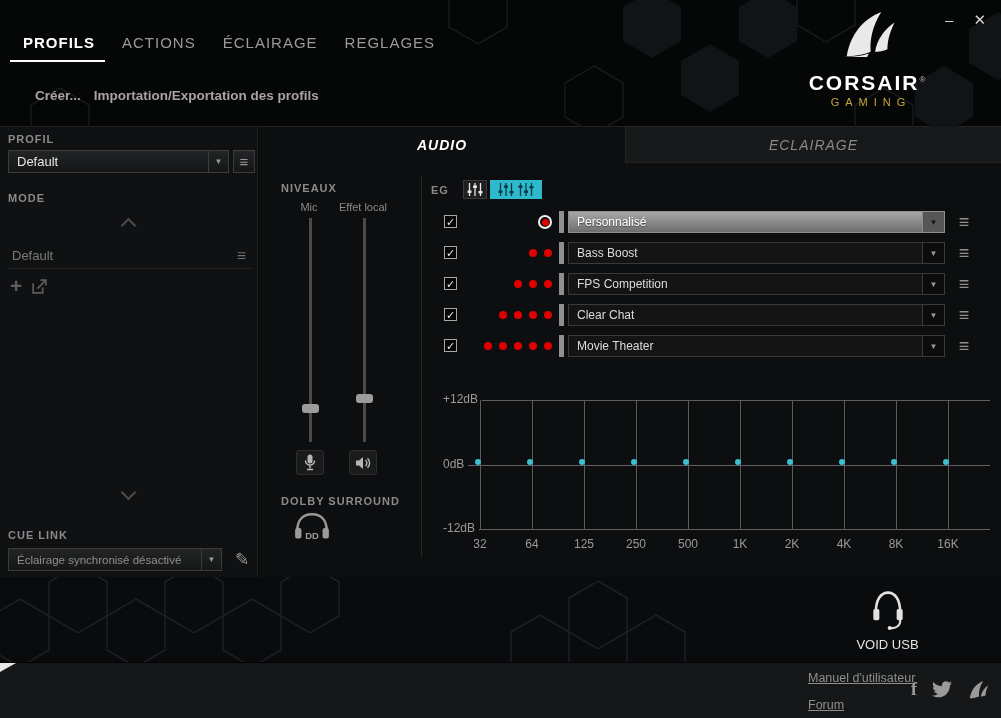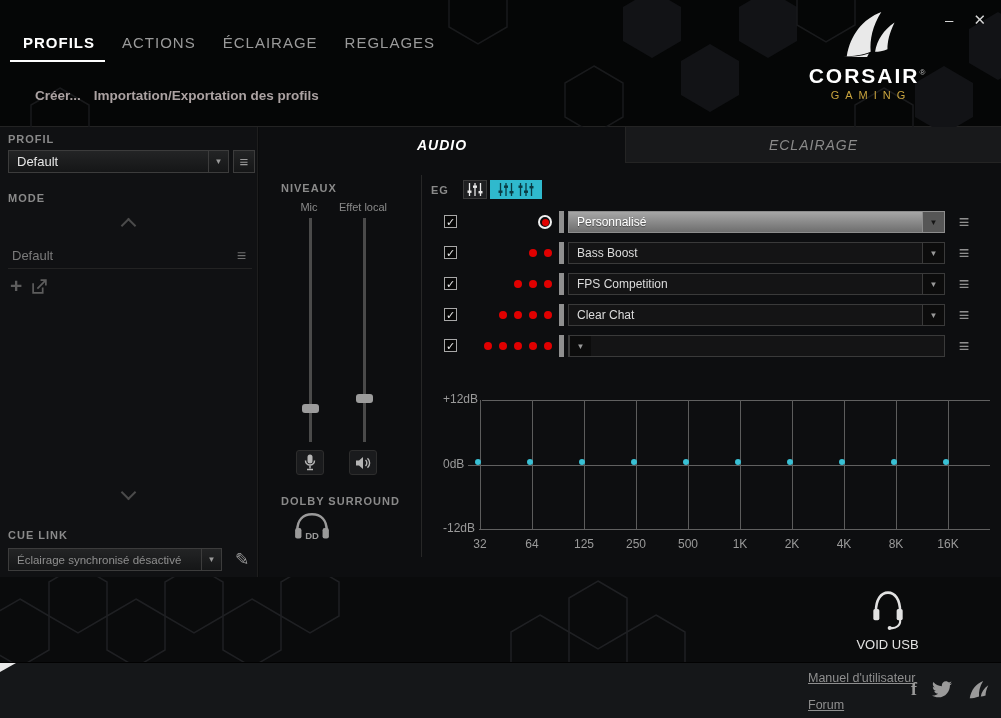--- a/index.html
+++ b/index.html
@@ -11,21 +11,21 @@
   .hexsvg { position:absolute; left:0; top:0; pointer-events:none; }
   .nav { position:absolute; left:23px; top:34px; display:flex; gap:27px; z-index:3; }
   .nav-item { color:#9a9a9a; font-size:15px; letter-spacing:1px; cursor:pointer; }
   .nav-item.active { color:#fff; font-weight:bold; position:relative; }
   .nav-item.active::after { content:""; position:absolute; left:-13px; right:-10px; bottom:-11px; height:2px; background:#fdfdfd; }
   .subnav { position:absolute; left:35px; top:88px; display:flex; gap:13px; z-index:3; }
   .subnav-item { color:#aba2a2; font-size:13.5px; font-weight:bold; cursor:pointer; }
   .win { position:absolute; top:11px; right:15px; display:flex; gap:20px; z-index:5; }
   .win span { color:#d5d5d5; font-size:15px; cursor:pointer; line-height:18px; }
   .logo { position:absolute; left:806px; top:12px; width:124px; text-align:center; z-index:4; }
-  .logo-name { color:#fff; font-size:21px; font-weight:bold; letter-spacing:2px; margin-top:2px; }
+  .logo-name { color:#fff; font-size:21px; font-weight:bold; letter-spacing:2px; margin-top:9px; }
   .logo-name sup { font-size:8px; font-weight:normal; color:#bbb; }
   .logo-tag { color:#c9a43e; font-size:11px; letter-spacing:6px; margin-top:1px; padding-left:6px; }
 
   
   .sidebar { position:absolute; left:0; top:127px; width:258px; height:450px; background:#101113; border-right:1px solid #1e1e1e; }
   .side-label { color:#8a8a8a; font-size:11px; font-weight:bold; letter-spacing:1px; }
   .lab-profil { position:absolute; left:8px; top:6px; }
   .lab-mode { position:absolute; left:8px; top:65px; }
   .lab-cue { position:absolute; left:8px; top:402px; }
   .profile-row { position:absolute; left:8px; top:23px; display:flex; }
@@ -321,20 +321,21 @@
           <span class="cb">✓</span>
           <div class="dots">
             <span class="dot"></span>
             <span class="dot"></span>
             <span class="dot"></span>
             <span class="dot"></span>
             <span class="dot"></span>
           </div>
           <span class="grip"></span>
           <div class="select">
+            <span class="sel-text">Movie Theater</span>
             <span class="sel-arrow">▼</span>
           </div>
           <span class="rmenu">≡</span>
         </div>
       </div>
 
     <div class="eq-graph" id="eq-graph">
         <div class="hline" style="top: 11px;"></div>
         <span class="ylab" style="top: 3px; text-align: center;">+12dB</span>
         <div class="hline" style="top: 75.5px;"></div>

